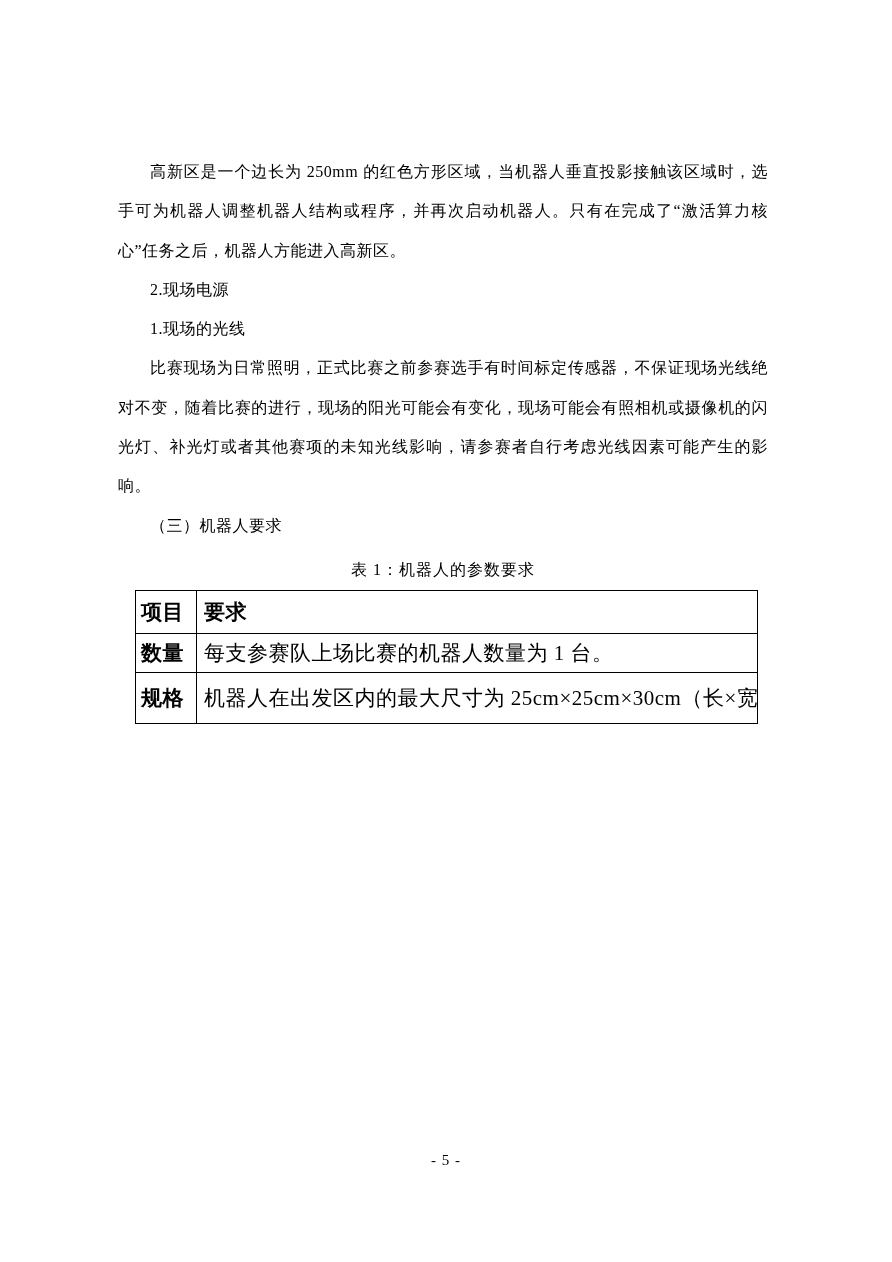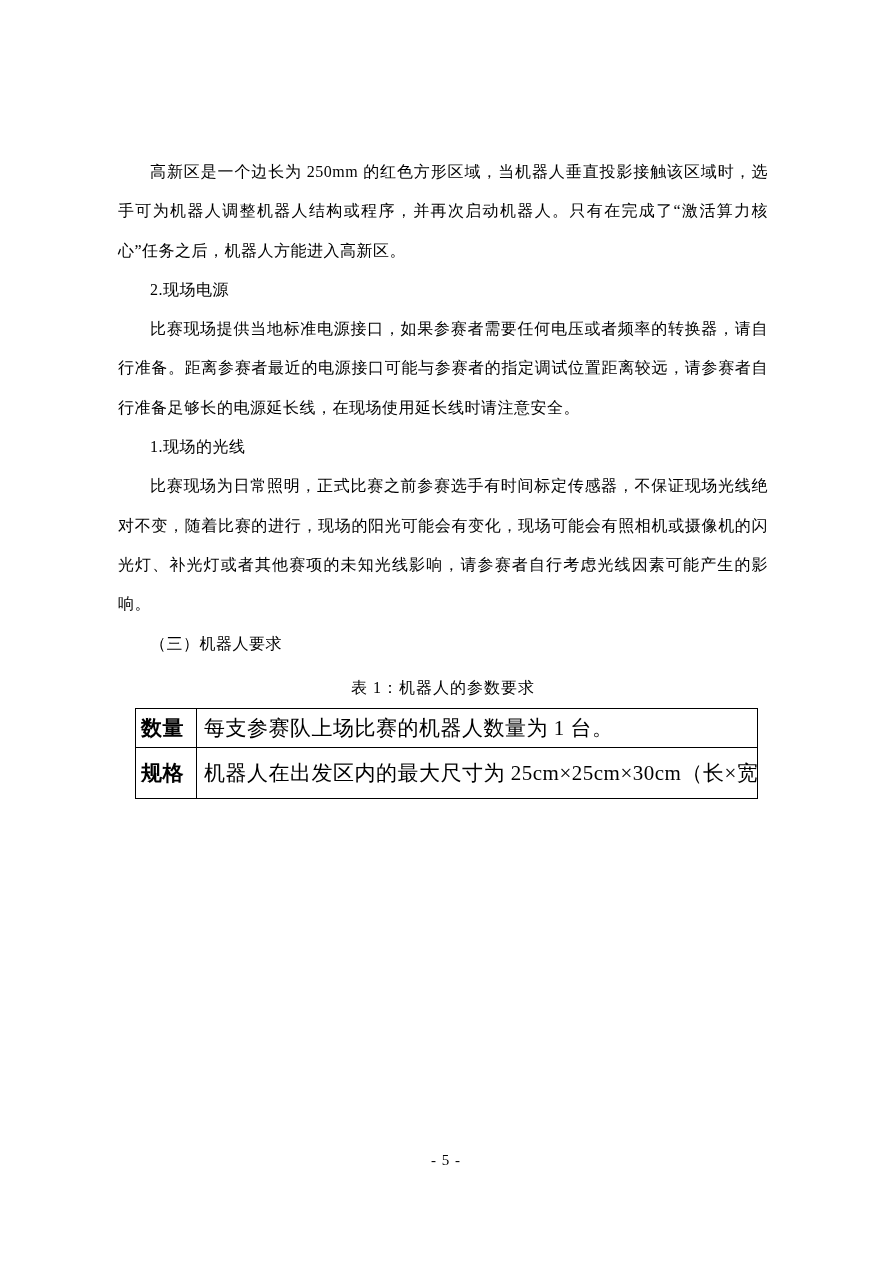--- a/index.html
+++ b/index.html
@@ -78,33 +78,36 @@
     color: #000000;
   }
 </style>
 </head>
 <body>
 
 <div class="page">
   <div class="body-text">
     <p class="para">高新区是一个边长为 250mm 的红色方形区域，当机器人垂直投影接触该区域时，选手可为机器人调整机器人结构或程序，并再次启动机器人。只有在完成了“激活算力核心”任务之后，机器人方能进入高新区。</p>
     <p class="para">2.现场电源</p>
-    <p class="para">比赛现场提供当地标准电源接口，如果参赛者需要任何电压或者频率的转换器，请自行准备。距离参赛者最近的电源接口可能与参赛者的指定调试位置距离较远，请参赛者自行准备足够长的电源延长线，在现场使用延长线时请注意安全。</p>
     <p class="para">1.现场的光线</p>
     <p class="para">比赛现场为日常照明，正式比赛之前参赛选手有时间标定传感器，不保证现场光线绝对不变，随着比赛的进行，现场的阳光可能会有变化，现场可能会有照相机或摄像机的闪光灯、补光灯或者其他赛项的未知光线影响，请参赛者自行考虑光线因素可能产生的影响。</p>
     <p class="para">（三）机器人要求</p>
 
     <div class="caption">表 1：机器人的参数要求</div>
 
     <table class="param-table">
       <colgroup>
         <col class="col-item">
         <col class="col-req">
       </colgroup>
       <tbody>
+        <tr class="row-header">
+          <td class="cell-label">项目</td>
+          <td class="cell-label cell-req">要求</td>
+        </tr>
         <tr class="row-quantity">
           <td class="cell-label">数量</td>
           <td class="cell-req">每支参赛队上场比赛的机器人数量为 1 台。</td>
         </tr>
         <tr class="row-spec">
           <td class="cell-label">规格</td>
           <td class="cell-req">机器人在出发区内的最大尺寸为 25cm×25cm×30cm（长×宽×高），离</td>
         </tr>
       </tbody>
     </table>

